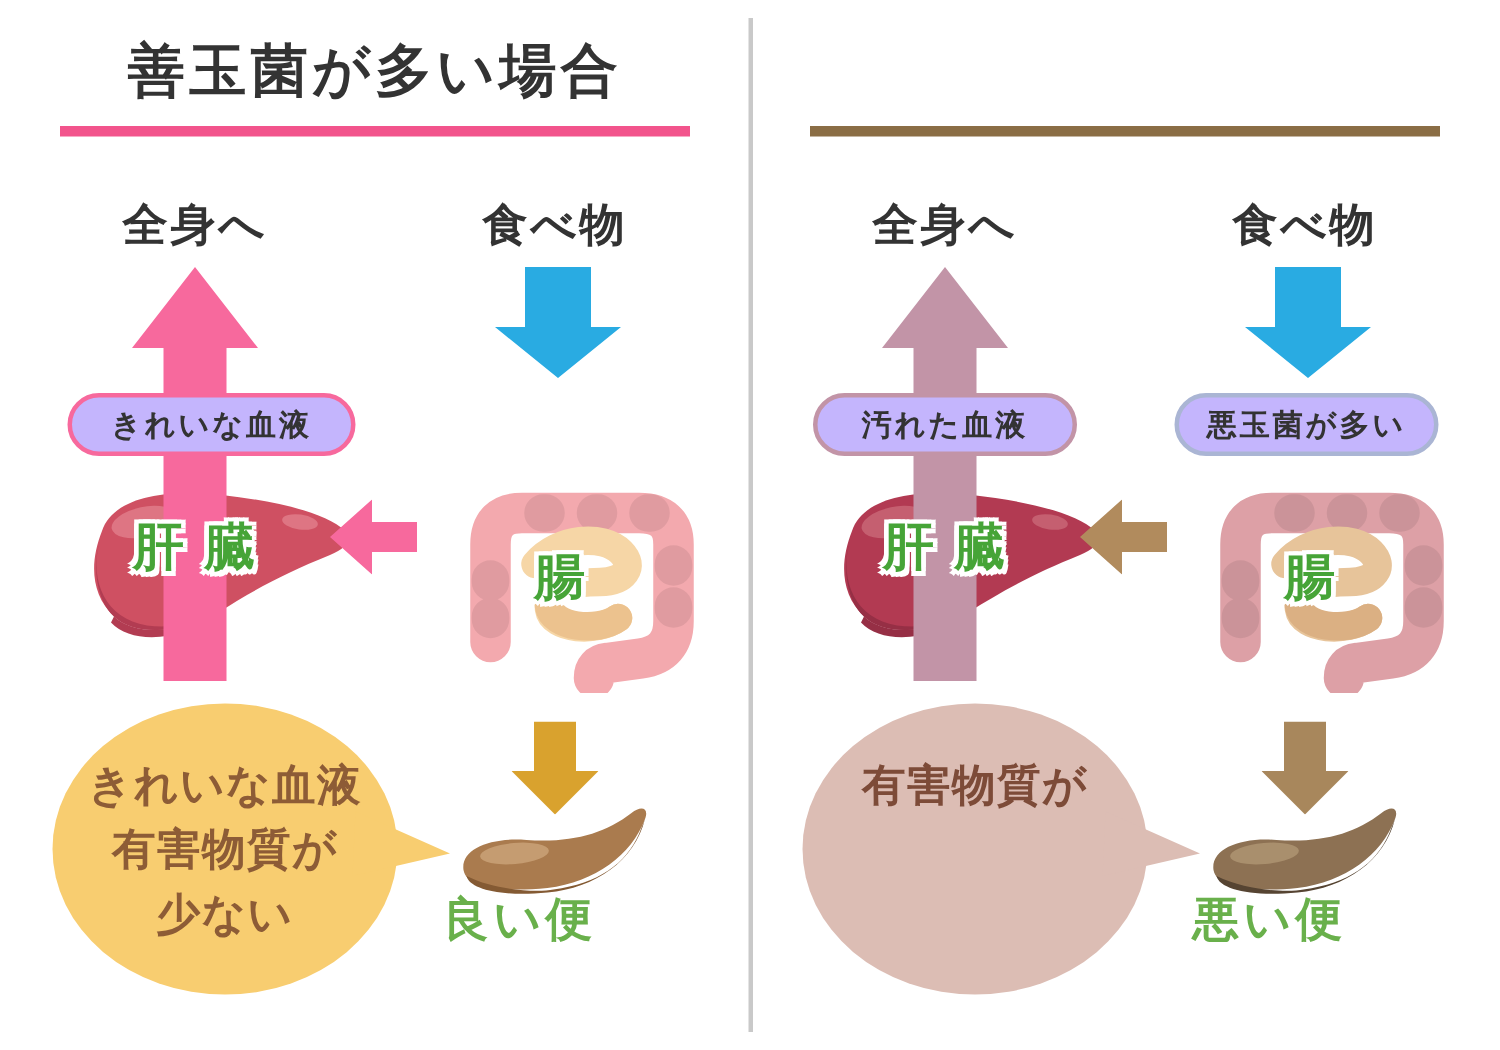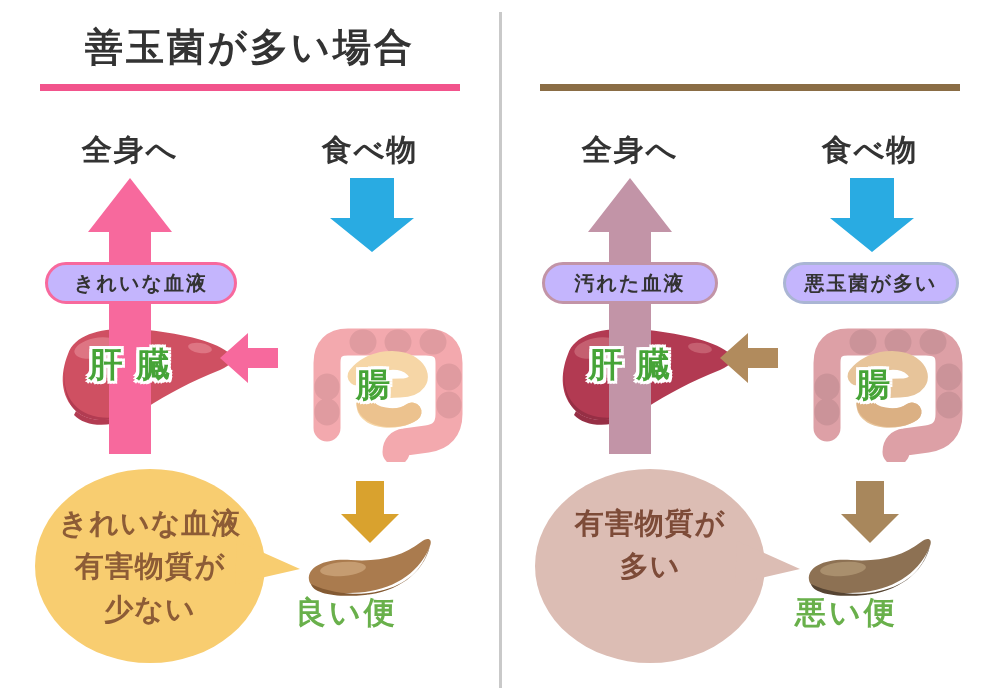--- a/index.html
+++ b/index.html
@@ -172,17 +172,16 @@
       <ellipse cx="40" cy="33" rx="23" ry="7" transform="rotate(-5 40 33)" style="fill:var(--stool-light)"></ellipse>
     </svg>
     <div class="stool-label">悪い便</div>
 
     <svg class="bubble-svg" width="270" height="200" viewBox="0 0 270 200">
       <ellipse cx="118" cy="100" rx="115" ry="97" style="fill:var(--bubble-bg)"></ellipse>
       <polygon points="205,75 268,103 203,118" style="fill:var(--bubble-bg)"></polygon>
     </svg>
     <div class="bubble-text">
       <span>有害物質が</span>
-      <span>多い</span>
     </div>
   </div>
 
 </div>
 
 </body></html>

